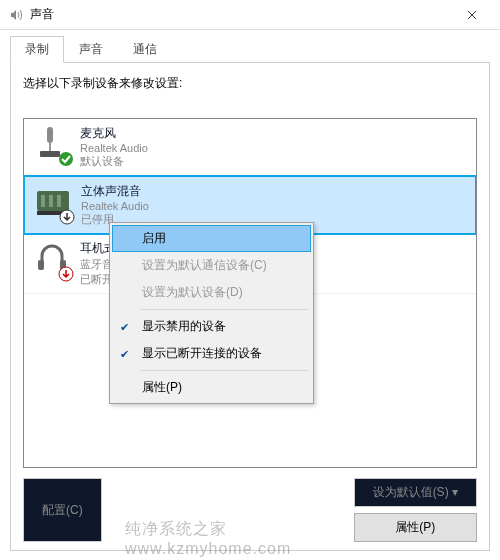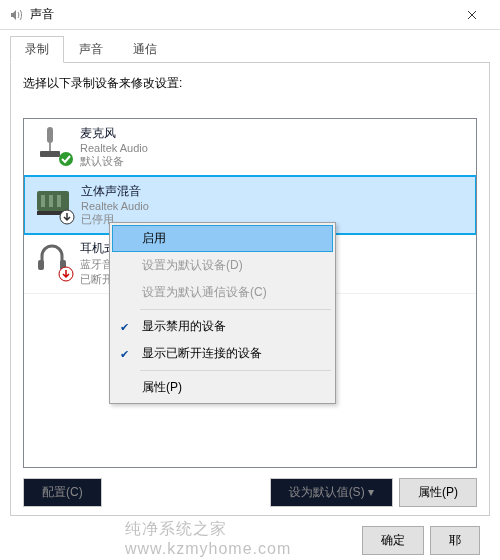--- a/index.html
+++ b/index.html
@@ -17,21 +17,21 @@
 .panel { border: 1px solid #ccc; border-top: none; flex: 1; padding: 12px 12px 8px 12px; display: flex; flex-direction: column; }
 .instruction { font-size: 12px; color: #000; margin-bottom: 26px; }
 .device-list { border: 1px solid #828790; flex: 1; background: #fff; overflow: hidden; min-height: 350px;}
 .device-item { display: flex; padding: 6px 8px; border-bottom: 1px solid #f0f0f0; }
 .device-item.selected { background: #cce8ff; border: 2px solid #0ea5e9; margin: -1px; }
 .device-icon { width: 40px; height: 40px; margin-right: 8px; position: relative; }
 .device-info { display: flex; flex-direction: column; justify-content: center; }
 .device-name { font-size: 12px; color: #0f172a; }
 .device-vendor { font-size: 11px; color: #888; }
 .device-status { font-size: 11px; color: #888; }
-.context-menu { position: absolute; top: 222px; left: 109px; width: 227px; background: #f0f0f0; border: 1px solid #a0a0a0; box-shadow: 2px 2px 4px rgba(0,0,0,0.2); z-index: 100; padding: 2px; }
+.context-menu { position: absolute; top: 222px; left: 109px; width: 205px; background: #f0f0f0; border: 1px solid #a0a0a0; box-shadow: 2px 2px 4px rgba(0,0,0,0.2); z-index: 100; padding: 2px; }
 .menu-item { font-size: 12px; padding: 5px 10px 5px 30px; position: relative; color: #000; cursor: pointer; }
 .menu-item.highlighted { background: #90c8f6; border: 1px solid #26a0da; padding: 4px 9px 4px 29px; }
 .menu-item.disabled { color: #999; }
 .menu-sep { height: 1px; background: #d7d7d7; margin: 3px 2px 3px 28px; }
 .menu-check { position: absolute; left: 8px; top: 50%; transform: translateY(-50%); color: #0a4a9e; font-size: 11px; }
 .button-row { display: flex; justify-content: space-between; margin-top: 10px; }
 .btn { font-size: 12px; padding: 5px 18px; background: #e1e1e1; border: 1px solid #adadad; cursor: pointer; }
 .btn.disabled { color: #888; background: #0f172a; border-color: #ccc; }
 .bottom-buttons { display: flex; justify-content: flex-end; gap: 6px; padding: 10px 10px 0 10px; }
 .watermark { position: absolute; bottom: 2px; left: 50%; transform: translateX(-50%); font-size: 16px; color: rgba(100,100,100,0.4); font-weight: normal; letter-spacing: 1px; pointer-events:none;}
@@ -129,38 +129,38 @@
           <div class="device-info">
             <div class="device-name">耳机式</div>
             <div class="device-vendor">蓝牙音</div>
             <div class="device-status">已断开</div>
           </div>
         </div>
       </div>
 
       <div class="button-row">
         <button class="btn disabled">配置(C)</button>
-        <div style="display:flex;gap:6px;">
+        <div style="display:flex;gap:6px;flex-direction:column;">
           <button class="btn disabled"><span>设为默认值(S)</span> <span>▾</span></button>
           <button class="btn">属性(P)</button>
         </div>
       </div>
     </div>
 
     <div class="bottom-buttons">
       <button class="btn">确定</button>
       <button class="btn">耶</button>
     </div>
   </div>
 </div>
 
 <div class="context-menu">
   <div class="menu-item highlighted">启用</div>
+  <div class="menu-item disabled">设置为默认通信设备(C)</div>
   <div class="menu-item disabled">设置为默认设备(D)</div>
-  <div class="menu-item disabled">设置为默认通信设备(C)</div>
   <div class="menu-sep"></div>
   <div class="menu-item">
     <span class="menu-check">✔</span>
     <span>显示禁用的设备</span>
   </div>
   <div class="menu-item">
     <span class="menu-check">✔</span>
     <span>显示已断开连接的设备</span>
   </div>
   <div class="menu-sep"></div>

